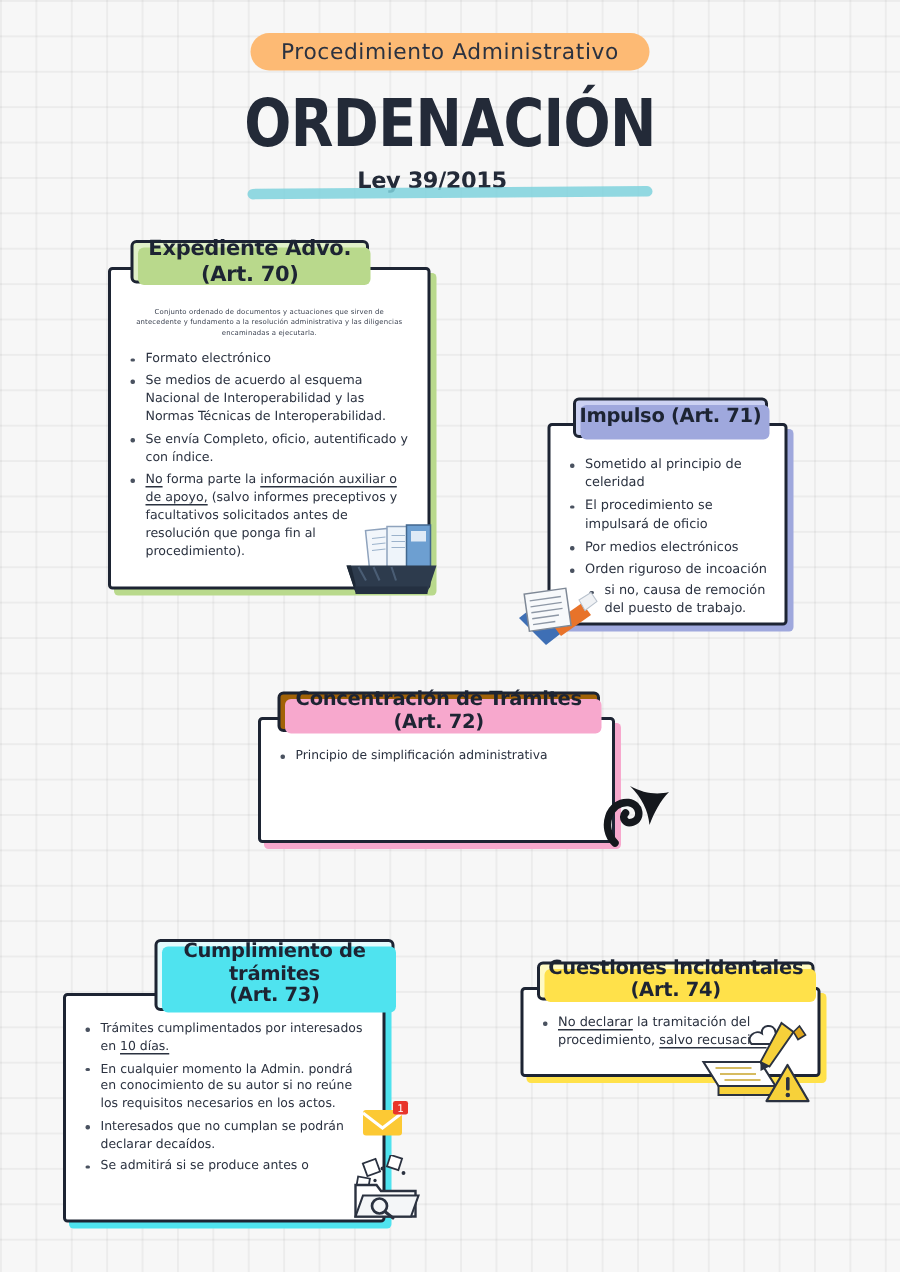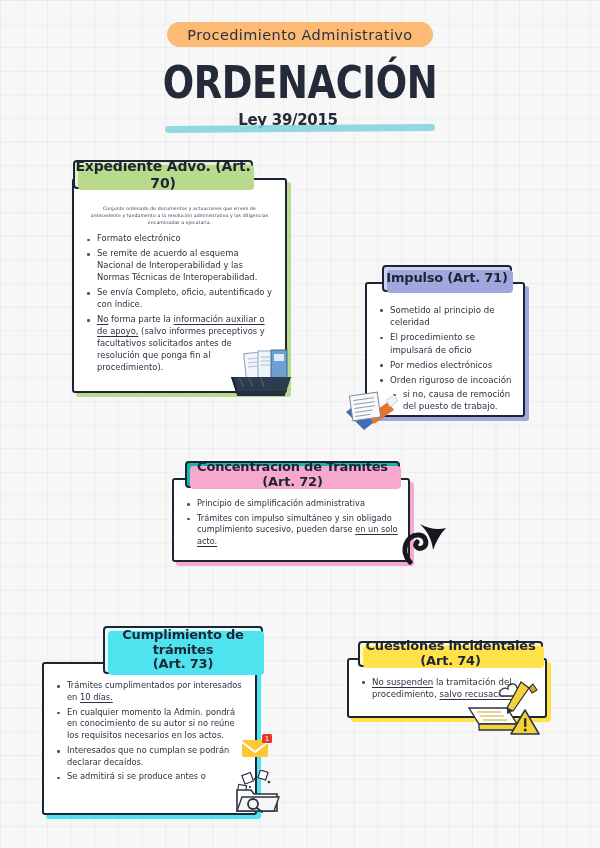--- a/index.html
+++ b/index.html
@@ -112,36 +112,36 @@
     text-align:center;
     color:#3a4150;
     line-height:1.55;
     margin:3px 6px 7px 6px;
     letter-spacing:.1px;
   }
 
   
   #card-expediente{left:72px;top:178px;width:215px;height:215px;}
   #card-expediente .shadow{background:#b9d98c;}
-  #ttl-expediente{left:1px;top:-18px;width:180px;height:29px;
+  #ttl-expediente{left:15px;top:-18px;width:159px;height:29px;
     background:#e0f0c8;font-size:14px;justify-content:flex-end;}
   #ttl-expediente .tshadow{background:#b9d98c;}
   #card-expediente .inner{font-size:8.4px;padding-top:22px;}
 
   #card-impulso{left:365px;top:282px;width:160px;height:135px;}
   #card-impulso .shadow{background:#9fa8dd;}
   #ttl-impulso{left:17px;top:-17px;width:130px;height:27px;
     background:#ccd2f2;font-size:13px;}
   #ttl-impulso .tshadow{background:#9fa8dd;}
   #card-impulso .inner{font-size:8.6px;padding-top:20px;}
 
   #card-concentracion{left:172px;top:478px;width:238px;height:84px;}
   #card-concentracion .shadow{background:#f7a8cd;}
   #ttl-concentracion{left:13px;top:-17px;width:215px;height:27px;
-    background:#14b8a6;font-size:13px;}
+    background:#a16207;font-size:13px;}
   #ttl-concentracion .tshadow{background:#f7a8cd;}
   #card-concentracion .inner{font-size:8.2px;padding-top:18px;}
 
   #card-cumplimiento{left:42px;top:662px;width:215px;height:153px;}
   #card-cumplimiento .shadow{background:#4fe3ef;}
   #ttl-cumplimiento{left:27px;top:-36px;width:160px;height:48px;
     background:#e4fbfd;font-size:13px;flex-direction:column;margin-left:34px;}
   #ttl-cumplimiento .tshadow{background:#4fe3ef;}
   #card-cumplimiento .inner{font-size:8.3px;padding-top:16px;}
 
@@ -173,21 +173,21 @@
 <div id="ley">Ley 39/2015</div>
 <div id="ley-underline" style="background: rgb(127, 210, 221);"></div>
 
 <div class="card" id="card-expediente">
   <div class="shadow"></div>
   <div class="body">
     <div class="inner">
       <div class="lead">Conjunto ordenado de documentos y actuaciones que sirven de antecedente y fundamento a la resolución administrativa y las diligencias encaminadas a ejecutarla.</div>
       <ul class="bl">
         <li><span>Formato electrónico</span></li>
-        <li><span>Se remite de acuerdo al esquema Nacional de Interoperabilidad y las Normas Técnicas de Interoperabilidad.</span></li>
+        <li><span>Se medios de acuerdo al esquema Nacional de Interoperabilidad y las Normas Técnicas de Interoperabilidad.</span></li>
         <li><span>Se envía Completo, oficio, autentificado y con índice.</span></li>
         <li><span class="u">No</span><span> forma parte la </span><span class="u">información auxiliar o de apoyo,</span><span> (salvo informes preceptivos y facultativos solicitados antes de resolución que ponga fin al procedimiento).</span></li>
       </ul>
     </div>
   </div>
   <div class="ttl" id="ttl-expediente">
     <div class="tshadow"></div>
     <span>Expediente Advo. (Art. 70)</span>
   </div>
 </div>
@@ -246,21 +246,20 @@
     <line x1="12" y1="29" x2="27" y2="29"></line>
   </g>
 </svg>
 
 <div class="card" id="card-concentracion">
   <div class="shadow"></div>
   <div class="body">
     <div class="inner">
       <ul class="bl">
         <li><span>Principio de simplificación administrativa</span></li>
-        <li><span>Trámites con impulso simultáneo y sin obligado cumplimiento sucesivo, pueden darse </span><span class="u">en un solo acto.</span></li>
       </ul>
     </div>
   </div>
   <div class="ttl" id="ttl-concentracion">
     <div class="tshadow"></div>
     <span>Concentración de Trámites (Art. 72)</span>
   </div>
 </div>
 
 <svg class="ill" id="ill-arrow" viewBox="0 0 46 48">
@@ -309,21 +308,21 @@
   <path d="M9 27 L46 27 L41 41 L4 41 Z" fill="#f4f6f8" stroke="#2b3240" stroke-width="1.4"></path>
   <circle cx="20" cy="34" r="5" fill="none" stroke="#2b3240" stroke-width="1.8"></circle>
   <line x1="24" y1="38" x2="29" y2="42" stroke="#2b3240" stroke-width="2" stroke-linecap="round"></line>
 </svg>
 
 <div class="card" id="card-cuestiones">
   <div class="shadow"></div>
   <div class="body">
     <div class="inner">
       <ul class="bl">
-        <li><span class="u">No suspenden</span><span> la tramitación del procedimiento, </span><span class="u">salvo recusación</span></li>
+        <li><span class="u">No declarar</span><span> la tramitación del procedimiento, </span><span class="u">salvo recusación</span></li>
       </ul>
     </div>
   </div>
   <div class="ttl" id="ttl-cuestiones">
     <div class="tshadow"></div>
     <span>Cuestiones incidentales (Art. 74)</span>
   </div>
 </div>
 
 <svg class="ill" id="ill-clipboard" viewBox="0 0 82 62">

